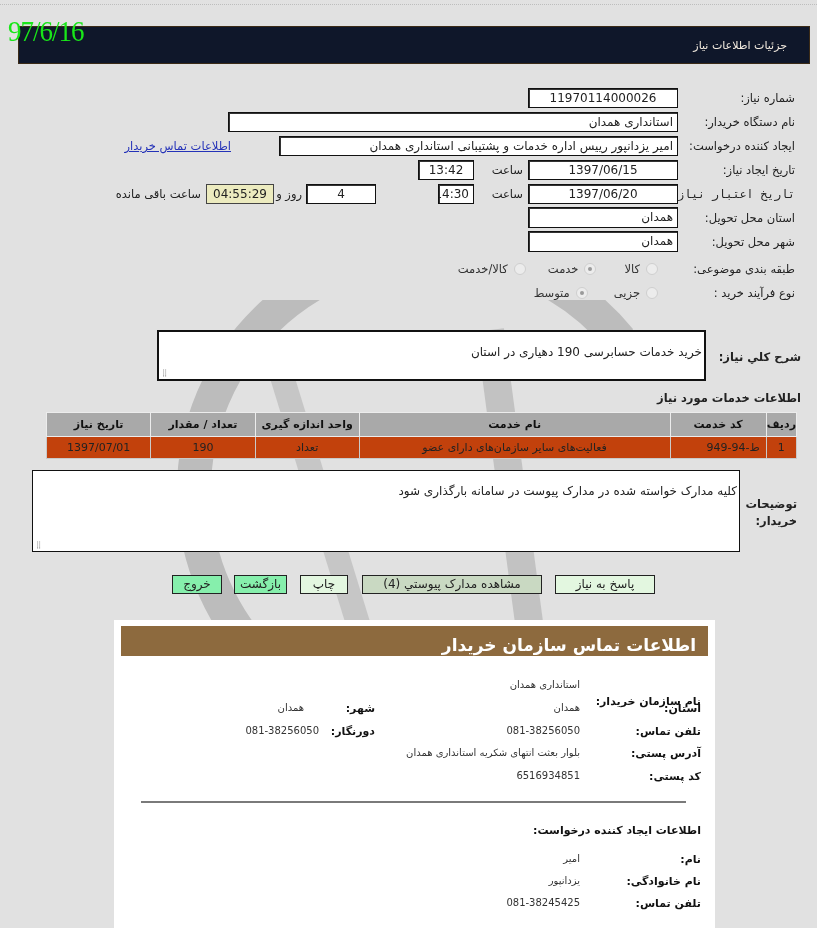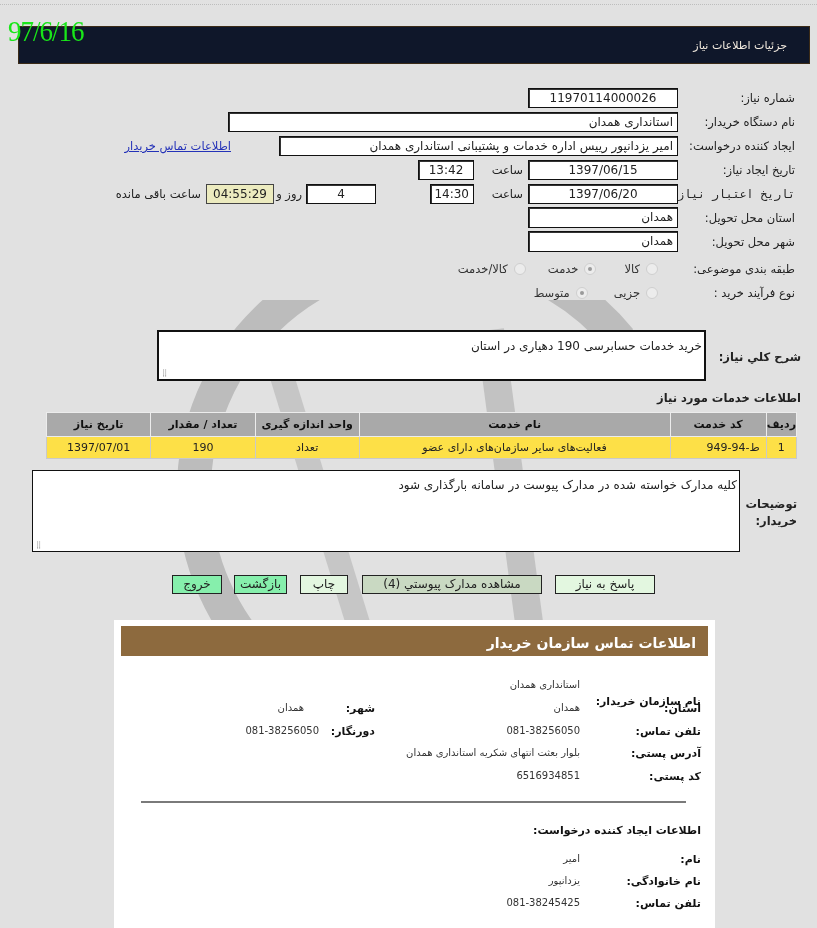--- a/index.html
+++ b/index.html
@@ -55,53 +55,53 @@
       border: 1px solid #cfcfcf; background: #ececec; margin: 0 4px 0 6px;
       position: relative;
     }
     .radio.checked::after {
       content: ""; position: absolute; left: 3px; top: 3px; width: 4px; height: 4px;
       border-radius: 50%; background: #9a9a9a;
     }
     .radio-label { color: #333; }
     .textarea-box {
       position: absolute; background: #fff; border: 2px solid #111;
-      font-size: 12px; padding: 7px 2px; text-align: right;
+      font-size: 12px; padding: 13px 2px; text-align: right;
     }
     .resize-grip { position: absolute; left: 3px; bottom: 2px; font-size: 7px; color: #999; }
     .bold-lbl { position: absolute; font-weight: bold; font-size: 11.5px; white-space: nowrap; }
     table.services {
       position: absolute; left: 46px; top: 412px; width: 751px;
       border-collapse: collapse; direction: rtl; background: #ececec;
       border: 1px solid #bdbdbd; font-size: 11px;
     }
     table.services th {
       background: #a9a9a9; color: #111; font-weight: bold; height: 24px;
       border: 1px solid #ececec; font-size: 11px;
     }
     table.services td {
-      height: 22px; text-align: center; border: 1px solid #c9c9c9; background: #fde047;
+      height: 22px; text-align: center; border: 1px solid #c9c9c9; background: #c2410c;
     }
     .btn {
       position: absolute; height: 19px; border: 1px solid #222;
       font-size: 12px; text-align: center; line-height: 17px; cursor: pointer;
     }
     .btn.green { background: #e3f7e0; }
     .btn.gray-green { background: #c9d9c2; }
     .btn.pink { background: #86efac; }
     .contact-card {
       position: absolute; left: 114px; top: 620px; width: 601px; height: 308px;
       background: #fff; direction: rtl; z-index: 2;
     }
     .contact-header {
       position: absolute; left: 7px; top: 6px; width: 587px; height: 30px;
       background: #8d6a3e;
     }
     .contact-header span {
-      position: absolute; right: 12px; top: 9px; color: #fff; font-weight: bold; font-size: 14px;
+      position: absolute; right: 12px; top: 9px; color: #fff; font-weight: bold; font-size: 17px;
     }
     .c-lbl { position: absolute; font-weight: bold; font-size: 11px; color: #111; white-space: nowrap; }
     .c-val { position: absolute; font-size: 10px; color: #333; white-space: nowrap; }
   </style>
 </head>
 <body>
 
 <div class="top-dots"></div>
 <div class="stamp-date">97/6/16</div>
 
@@ -130,21 +130,21 @@
   <span class="link" style="right:586px; top:139px;text-decoration:underline;">اطلاعات تماس خریدار</span>
 
   <span class="lbl" style="right:22px; top:163px;">تاریخ ایجاد نیاز:</span>
   <div class="field center" style="right:139px; top:160px; width:150px;">1397/06/15</div>
   <span class="lbl" style="right:294px; top:163px;">ساعت</span>
   <div class="field center" style="right:343px; top:160px; width:56px;">13:42</div>
 
   <span class="lbl" style="right:22px; top:187px;font-family:Liberation Mono, monospace;">تاریخ اعتبار نیاز:</span>
   <div class="field center" style="right:139px; top:184px; width:150px;">1397/06/20</div>
   <span class="lbl" style="right:294px; top:187px;">ساعت</span>
-  <div class="field center" style="right:343px; top:184px; width:44px;">14:30</div>
+  <div class="field center" style="right:343px; top:184px; width:36px;">14:30</div>
   <div class="field center" style="right:441px; top:184px; width:70px;">4</div>
   <span class="lbl" style="right:515px; top:187px;">روز و</span>
   <div class="remaining" style="right:543px; top:184px; width:68px;">04:55:29</div>
   <span class="lbl" style="right:616px; top:187px;">ساعت باقی مانده</span>
 
   <span class="lbl" style="right:22px; top:211px;">استان محل تحویل:</span>
   <div class="field rightalign" style="right:139px; top:207px; width:150px; height:21px;">همدان</div>
 
   <span class="lbl" style="right:22px; top:235px;">شهر محل تحویل:</span>
   <div class="field rightalign" style="right:139px; top:231px; width:150px; height:21px;">همدان</div>

